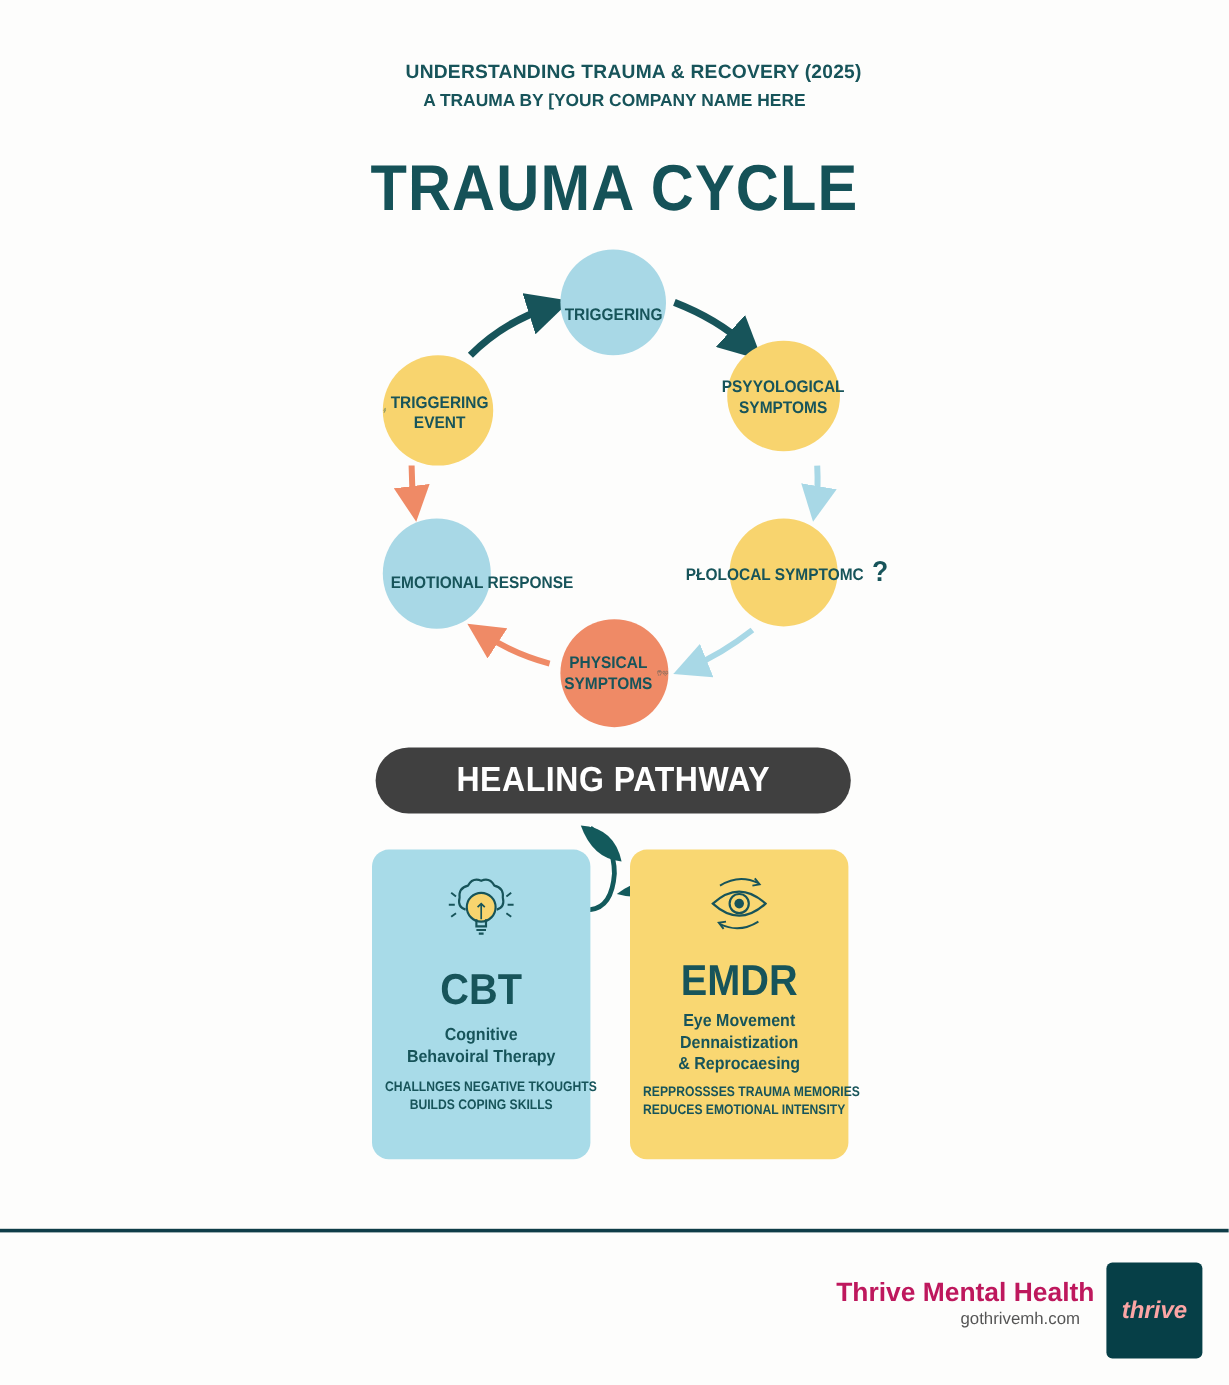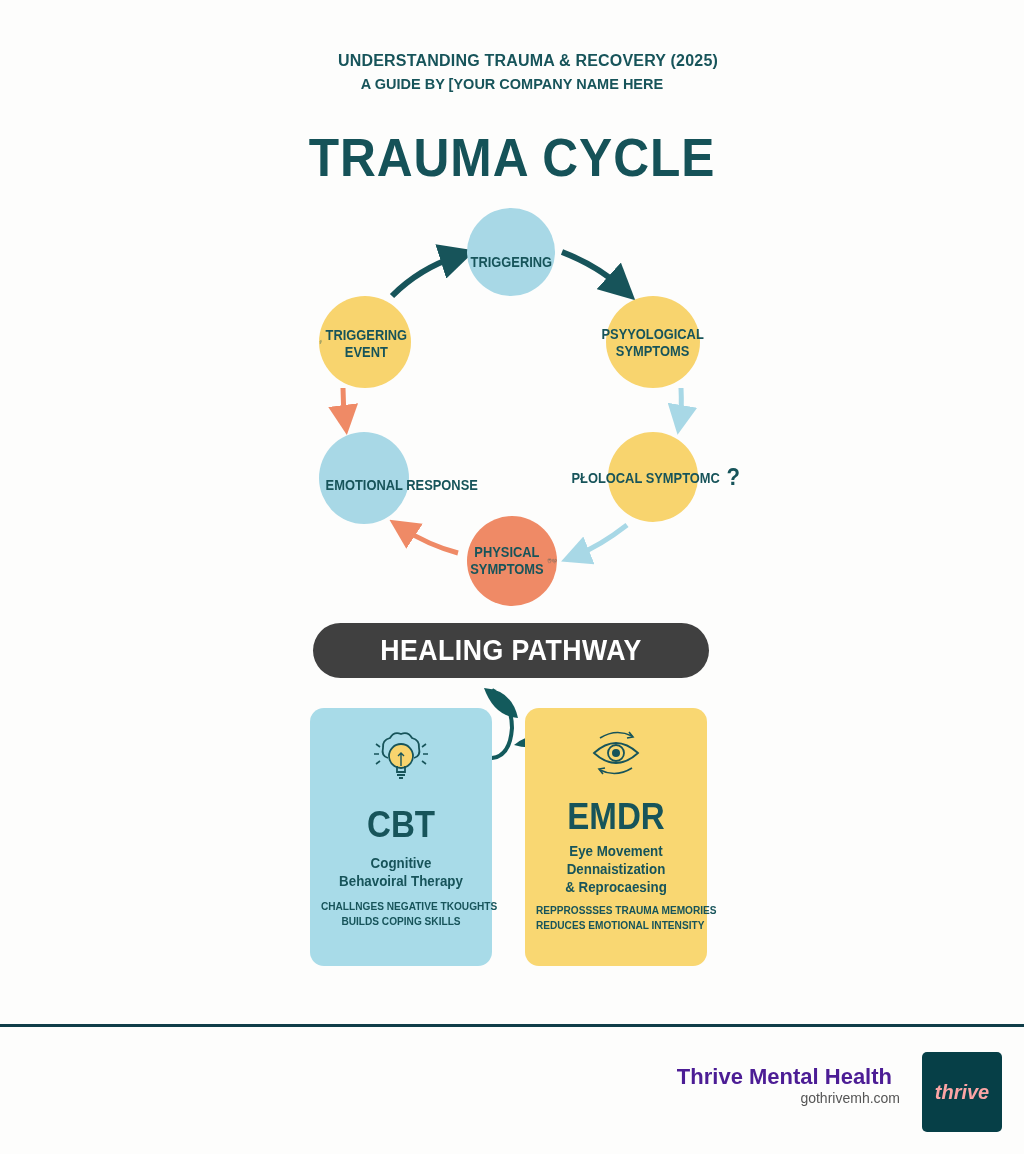--- a/index.html
+++ b/index.html
@@ -24,30 +24,30 @@
 
     .card { position: absolute; top: 708px; width: 182px; height: 258px; border-radius: 14px; text-align: center; padding-left: 44px; }
     .card-cbt { left: 310px; background: #a8dbe8; }
     .card-emdr { left: 525px; background: #f9d772; }
     .card-icon { position: absolute; left: 0; right: 0; top: 20px; display: flex; justify-content: center; }
     .card-abbr { position: absolute; left: 0; right: 0; font-weight: 700; font-size: 36px; color: #17545a; transform: scaleX(0.92); }
     .card-full { position: absolute; left: 0; right: 0; font-weight: 700; font-size: 14.5px; line-height: 18px; color: #17545a; transform: scaleX(0.92); }
     .card-desc { position: absolute; left: 0; right: 0; font-weight: 700; font-size: 11.5px; line-height: 15px; color: #17545a; transform: scaleX(0.88); white-space: nowrap; }
 
     .footer-rule { position: absolute; left: 0; top: 1024px; width: 1024px; height: 3px; background: #0f3d48; }
-    .brand-name { position: absolute; right: 132px; top: 1064px; font-weight: 700; font-size: 22px; color: #4c1d95; white-space: nowrap; }
+    .brand-name { position: absolute; right: 112px; top: 1064px; font-weight: 700; font-size: 22px; color: #be185d; white-space: nowrap; }
     .brand-url { position: absolute; right: 124px; top: 1090px; font-size: 14px; color: #555555; white-space: nowrap; }
     .brand-logo { position: absolute; left: 922px; top: 1052px; width: 80px; height: 80px; border-radius: 5px; background: #063f47; display: flex; align-items: center; justify-content: center; }
     .brand-logo span { color: #fca5a5; font-weight: 700; font-style: italic; font-size: 20px; }
   </style>
 </head>
 <body>
 
 <div class="hdr1">UNDERSTANDING TRAUMA &amp; RECOVERY (2025)</div>
-<div class="hdr2">A GUIDE BY [YOUR COMPANY NAME HERE</div>
+<div class="hdr2">A TRAUMA BY [YOUR COMPANY NAME HERE</div>
 <div class="main-title">TRAUMA CYCLE</div>
 
 <svg class="cycle-svg" viewBox="0 0 1024 1154">
   <defs>
     <marker id="ahDark" markerWidth="6" markerHeight="6" refX="3" refY="3" orient="auto" markerUnits="strokeWidth">
       <path d="M0,0 L6,3 L0,6 Z" fill="#17545a"></path>
     </marker>
     <marker id="ahBlue" markerWidth="6" markerHeight="6" refX="3" refY="3" orient="auto" markerUnits="strokeWidth">
       <path d="M0,0 L6,3 L0,6 Z" fill="#a8d8e6"></path>
     </marker>
@@ -86,21 +86,21 @@
 </div>
 
 <div class="node yellow" style="left:319px; top:296px; width:92px; height:92px;">
   <svg width="24" height="32" viewBox="0 0 24 32">
     <path d="M14,2 L5,17 L12,17 L8,30 L19,12 L12,12 L16,2 Z" fill="none" stroke="#17545a" stroke-width="1.8" stroke-linejoin="round"></path>
   </svg>
   <div class="node-label" style="white-space:pre-line; margin-top:4px;">TRIGGERING
 EVENT</div>
 </div>
 
-<div class="node yellow" style="left:606px; top:296px; width:94px; height:92px;">
+<div class="node yellow" style="left:606px; top:284px; width:94px; height:92px;">
   <svg width="44" height="36" viewBox="0 0 44 36">
     <path d="M8,20 Q3,16 6,10 Q8,4 15,4 Q19,1 24,3 Q30,1 34,5 Q41,7 40,14 Q42,20 36,23 Q34,28 28,27 L27,33 L24,28 Q18,30 14,26 Q8,27 8,20 Z" fill="none" stroke="#17545a" stroke-width="1.8"></path>
     <circle cx="14" cy="12" r="1.2" fill="#17545a"></circle>
       <circle cx="20" cy="9" r="1.2" fill="#17545a"></circle>
     <circle cx="27" cy="11" r="1.2" fill="#17545a"></circle>
       <circle cx="33" cy="14" r="1.2" fill="#17545a"></circle>
     <circle cx="18" cy="18" r="1.2" fill="#17545a"></circle>
       <circle cx="25" cy="19" r="1.2" fill="#17545a"></circle>
     <path d="M22,4 Q20,12 24,17" fill="none" stroke="#17545a" stroke-width="1.2"></path>
   </svg>

